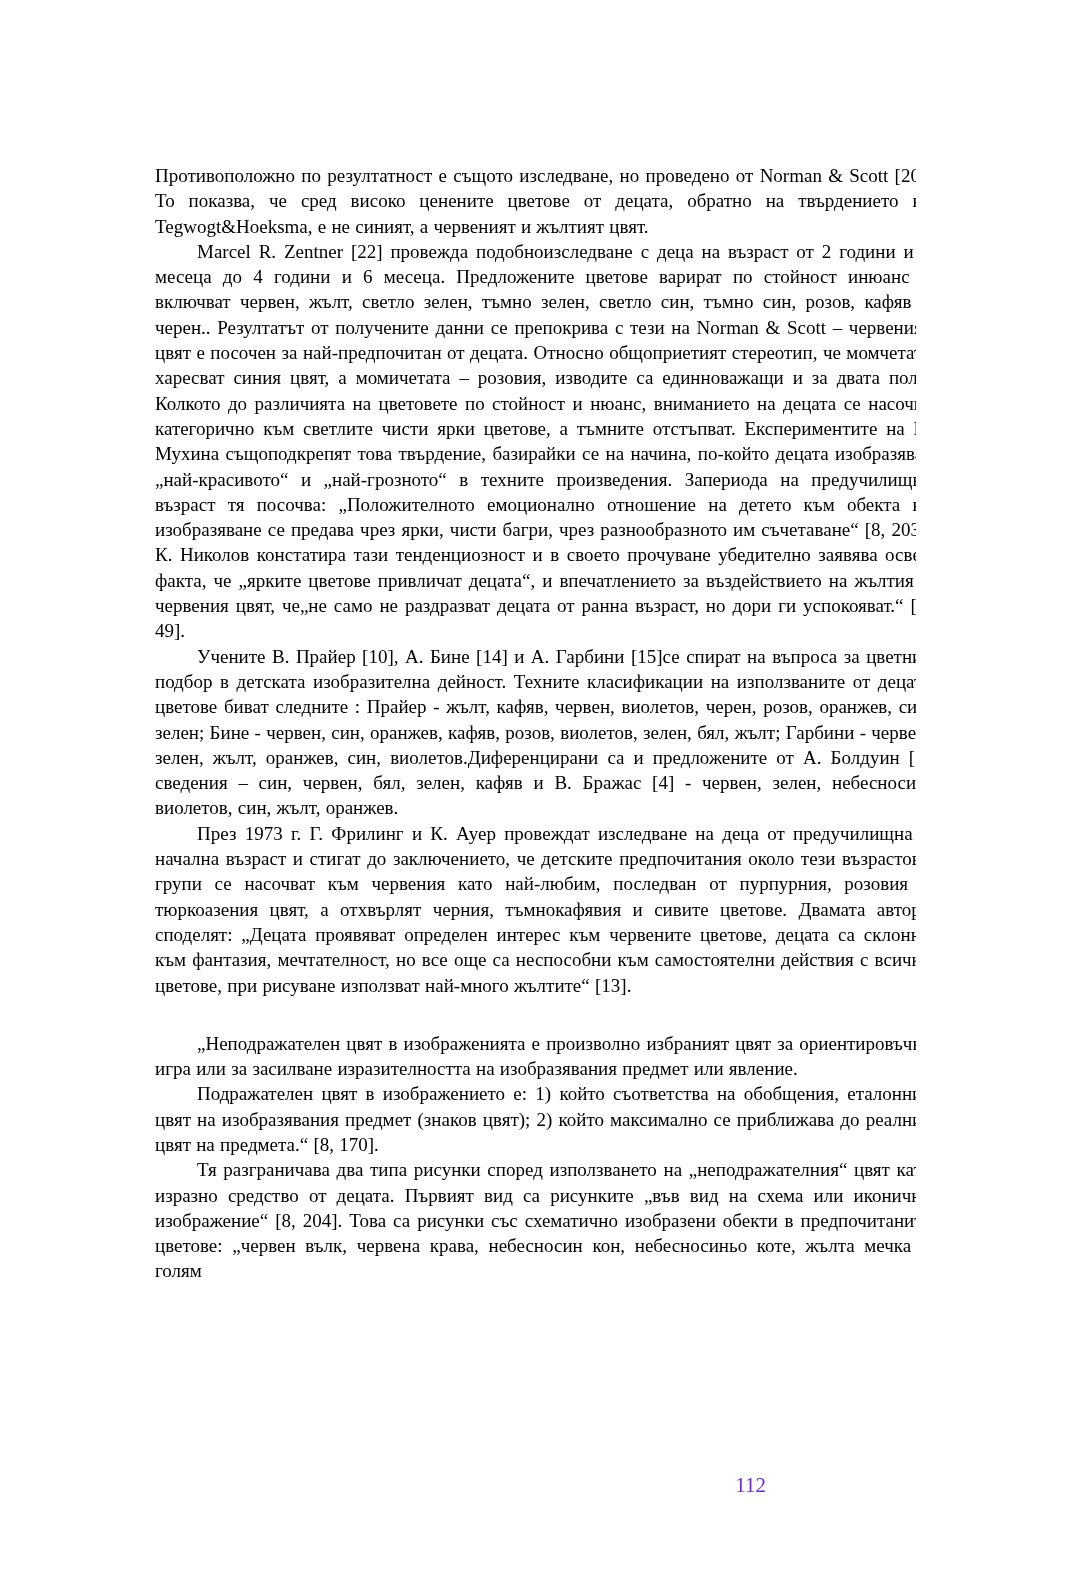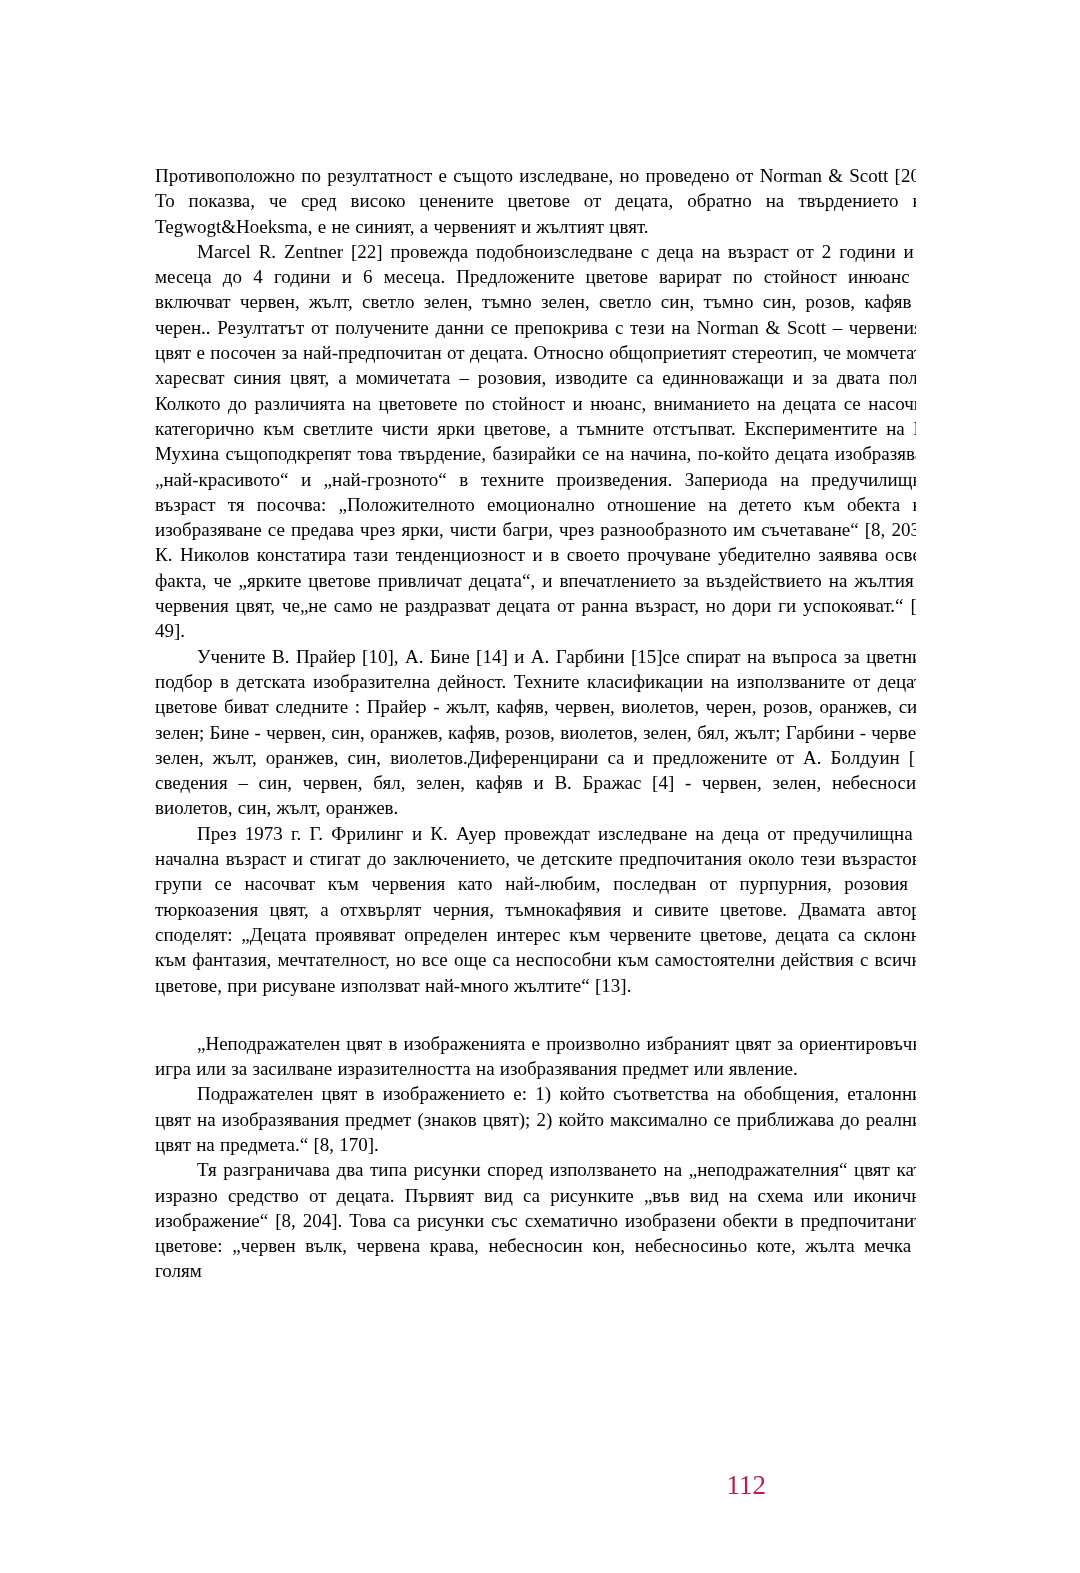--- a/index.html
+++ b/index.html
@@ -33,23 +33,23 @@
   p.para.indent {
     text-indent: 42px;
   }
   p.para.spaced {
     margin-top: 33px;
   }
   .page-number {
     position: absolute;
     right: 150px;
     top: 1473px;
-    font-size: 27px;
+    font-size: 21px;
     line-height: 25px;
-    color: #be185d;
+    color: #6d28d9;
   }
 </style>
 </head>
 <body>
 
 <div class="page">
   <div class="content">
     <p class="para">Противоположно по резултатност е същото изследване, но проведено от Norman &amp; Scott [20]. То показва, че сред високо ценените цветове от децата, обратно на твърдението на Tegwogt&amp;Hoeksma, е не синият, а червеният и жълтият цвят.</p>
     <p class="para indent">Marcel R. Zentner [22] провежда подобноизследване с деца на възраст от 2 години и 6 месеца до 4 години и 6 месеца. Предложените цветове варират по стойност инюанс и включват червен, жълт, светло зелен, тъмно зелен, светло син, тъмно син, розов, кафяв и черен.. Резултатът от получените данни се препокрива с тези на Norman &amp; Scott – червеният цвят е посочен за най-предпочитан от децата. Относно общоприетият стереотип, че момчетата харесват синия цвят, а момичетата – розовия, изводите са единноважащи и за двата пола. Колкото до различията на цветовете по стойност и нюанс, вниманието на децата се насочва категорично към светлите чисти ярки цветове, а тъмните отстъпват. Експериментите на В. Мухина същоподкрепят това твърдение, базирайки се на начина, по-който децата изобразяват „най-красивото“ и „най-грозното“ в техните произведения. Запериода на предучилищна възраст тя посочва: „Положителното емоционално отношение на детето към обекта на изобразяване се предава чрез ярки, чисти багри, чрез разнообразното им съчетаване“ [8, 203]. К. Николов констатира тази тенденциозност и в своето прочуване убедително заявява освен факта, че „ярките цветове привличат децата“, и впечатлението за въздействието на жълтия и червения цвят, че„не само не раздразват децата от ранна възраст, но дори ги успокояват.“ [9, 49].</p>
     <p class="para indent">Учените В. Прайер [10], А. Бине [14] и А. Гарбини [15]се спират на въпроса за цветния подбор в детската изобразителна дейност. Техните класификации на използваните от децата цветове биват следните : Прайер - жълт, кафяв, червен, виолетов, черен, розов, оранжев, сив, зелен; Бине - червен, син, оранжев, кафяв, розов, виолетов, зелен, бял, жълт; Гарбини - червен, зелен, жълт, оранжев, син, виолетов.Диференцирани са и предложените от А. Болдуин [3] сведения – син, червен, бял, зелен, кафяв и В. Бражас [4] - червен, зелен, небесносин, виолетов, син, жълт, оранжев.</p>

